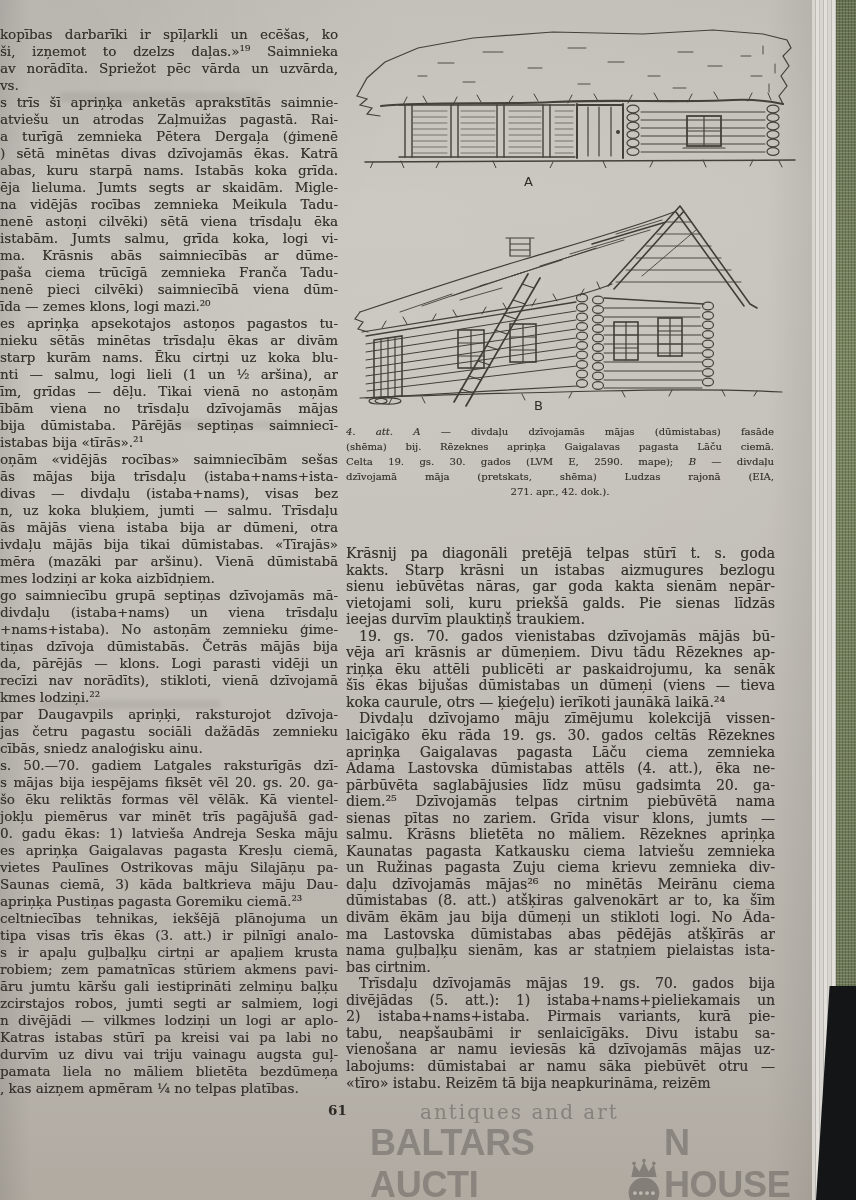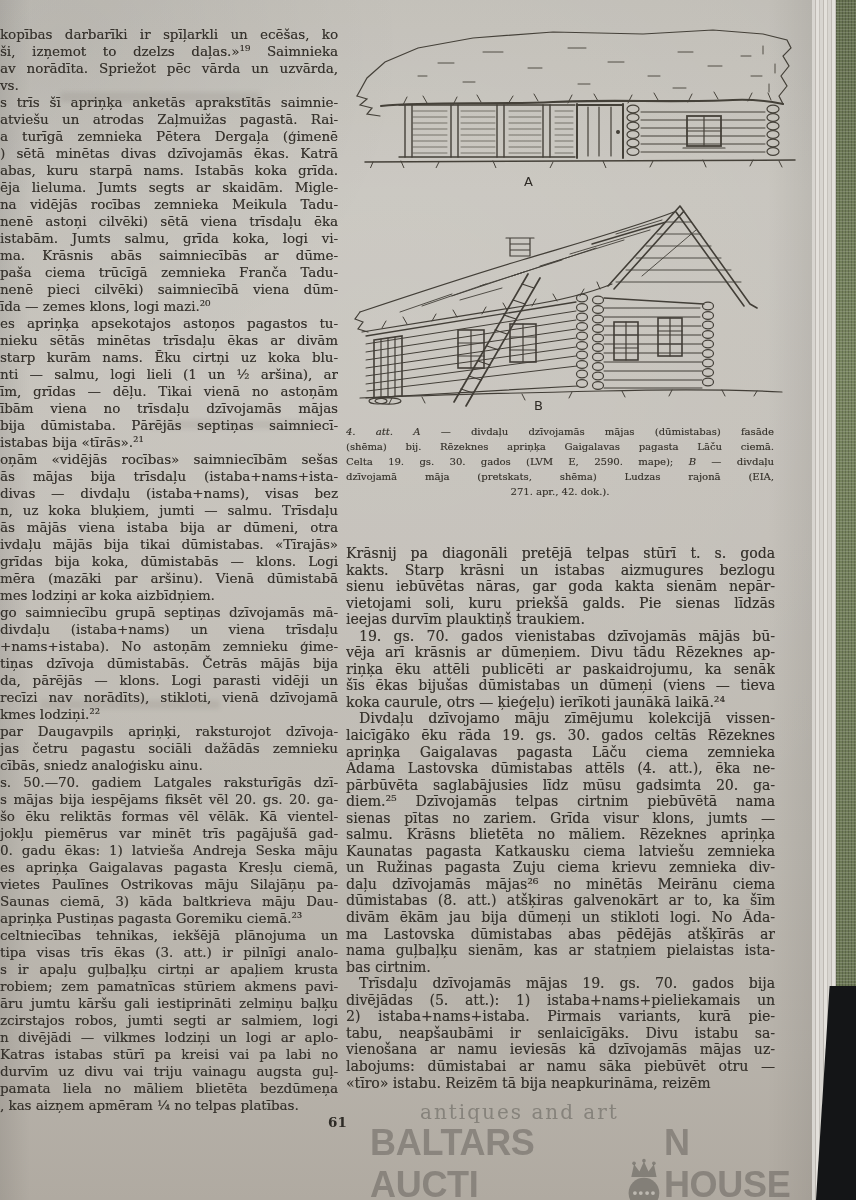--- a/index.html
+++ b/index.html
@@ -37,21 +37,21 @@
   .para.ind .line:first-child{text-indent:13px;}
   .caption{position:absolute;left:346px;top:424px;width:428px;font-size:10px;color:#3a362f;
       text-shadow:0.2px 0.2px 0.3px rgba(47,43,37,0.5);}
   .caption .line{height:15.1px;line-height:15.1px;}
   .caption .line.end{text-align-last:center;}
   
   .fig{position:absolute;}
   .fig svg{display:block;}
   .fig-label{position:absolute;font-family:"DejaVu Sans",sans-serif;font-size:13px;color:#2f2b26;}
   
-  .pagenum{position:absolute;left:328px;top:1102px;font-size:13.5px;font-weight:bold;color:#2e2b26;margin-top:12px;}
+  .pagenum{position:absolute;left:328px;top:1102px;font-size:13.5px;font-weight:bold;color:#2e2b26;}
   
   .watermark{position:absolute;left:370px;top:1100px;width:440px;height:76px;pointer-events:none;}
   .wm-script{position:absolute;left:50px;top:0;font-size:20px;letter-spacing:2px;
       color:rgba(92,90,84,0.52);}
   .wm-bold{position:absolute;left:0;top:22px;display:flex;align-items:flex-end;
       font-family:"Liberation Sans",sans-serif;font-weight:700;font-size:36px;letter-spacing:-0.3px;
       color:rgba(86,83,77,0.44);}
   .wm-bold svg{margin:0 1px -8px 1px;color:rgba(86,83,77,0.50);}
 </style>
 </head>
@@ -99,21 +99,20 @@
         <div class="line">bija dūmistaba. Pārējās septiņas saimniecī-</div>
         <div class="line end">istabas bija «tīrās».²¹</div>
       </div>
       <div class="para">
         <div class="line">oņām «vidējās rocības» saimniecībām sešas</div>
         <div class="line">ās mājas bija trīsdaļu (istaba+nams+ista-</div>
         <div class="line">divas — divdaļu (istaba+nams), visas bez</div>
         <div class="line">n, uz koka bluķiem, jumti — salmu. Trīsdaļu</div>
         <div class="line">ās mājās viena istaba bija ar dūmeni, otra</div>
         <div class="line">ivdaļu mājās bija tikai dūmistabas. «Tīrajās»</div>
-        <div class="line">grīdas bija koka, dūmistabās — klons. Logi</div>
         <div class="line">mēra (mazāki par aršinu). Vienā dūmistabā</div>
         <div class="line end">mes lodziņi ar koka aizbīdņiem.</div>
       </div>
       <div class="para">
         <div class="line">go saimniecību grupā septiņas dzīvojamās mā-</div>
         <div class="line">divdaļu (istaba+nams) un viena trīsdaļu</div>
         <div class="line">+nams+istaba). No astoņām zemnieku ģime-</div>
         <div class="line">tiņas dzīvoja dūmistabās. Četrās mājās bija</div>
         <div class="line">da, pārējās — klons. Logi parasti vidēji un</div>
         <div class="line">recīzi nav norādīts), stikloti, vienā dzīvojamā</div>

